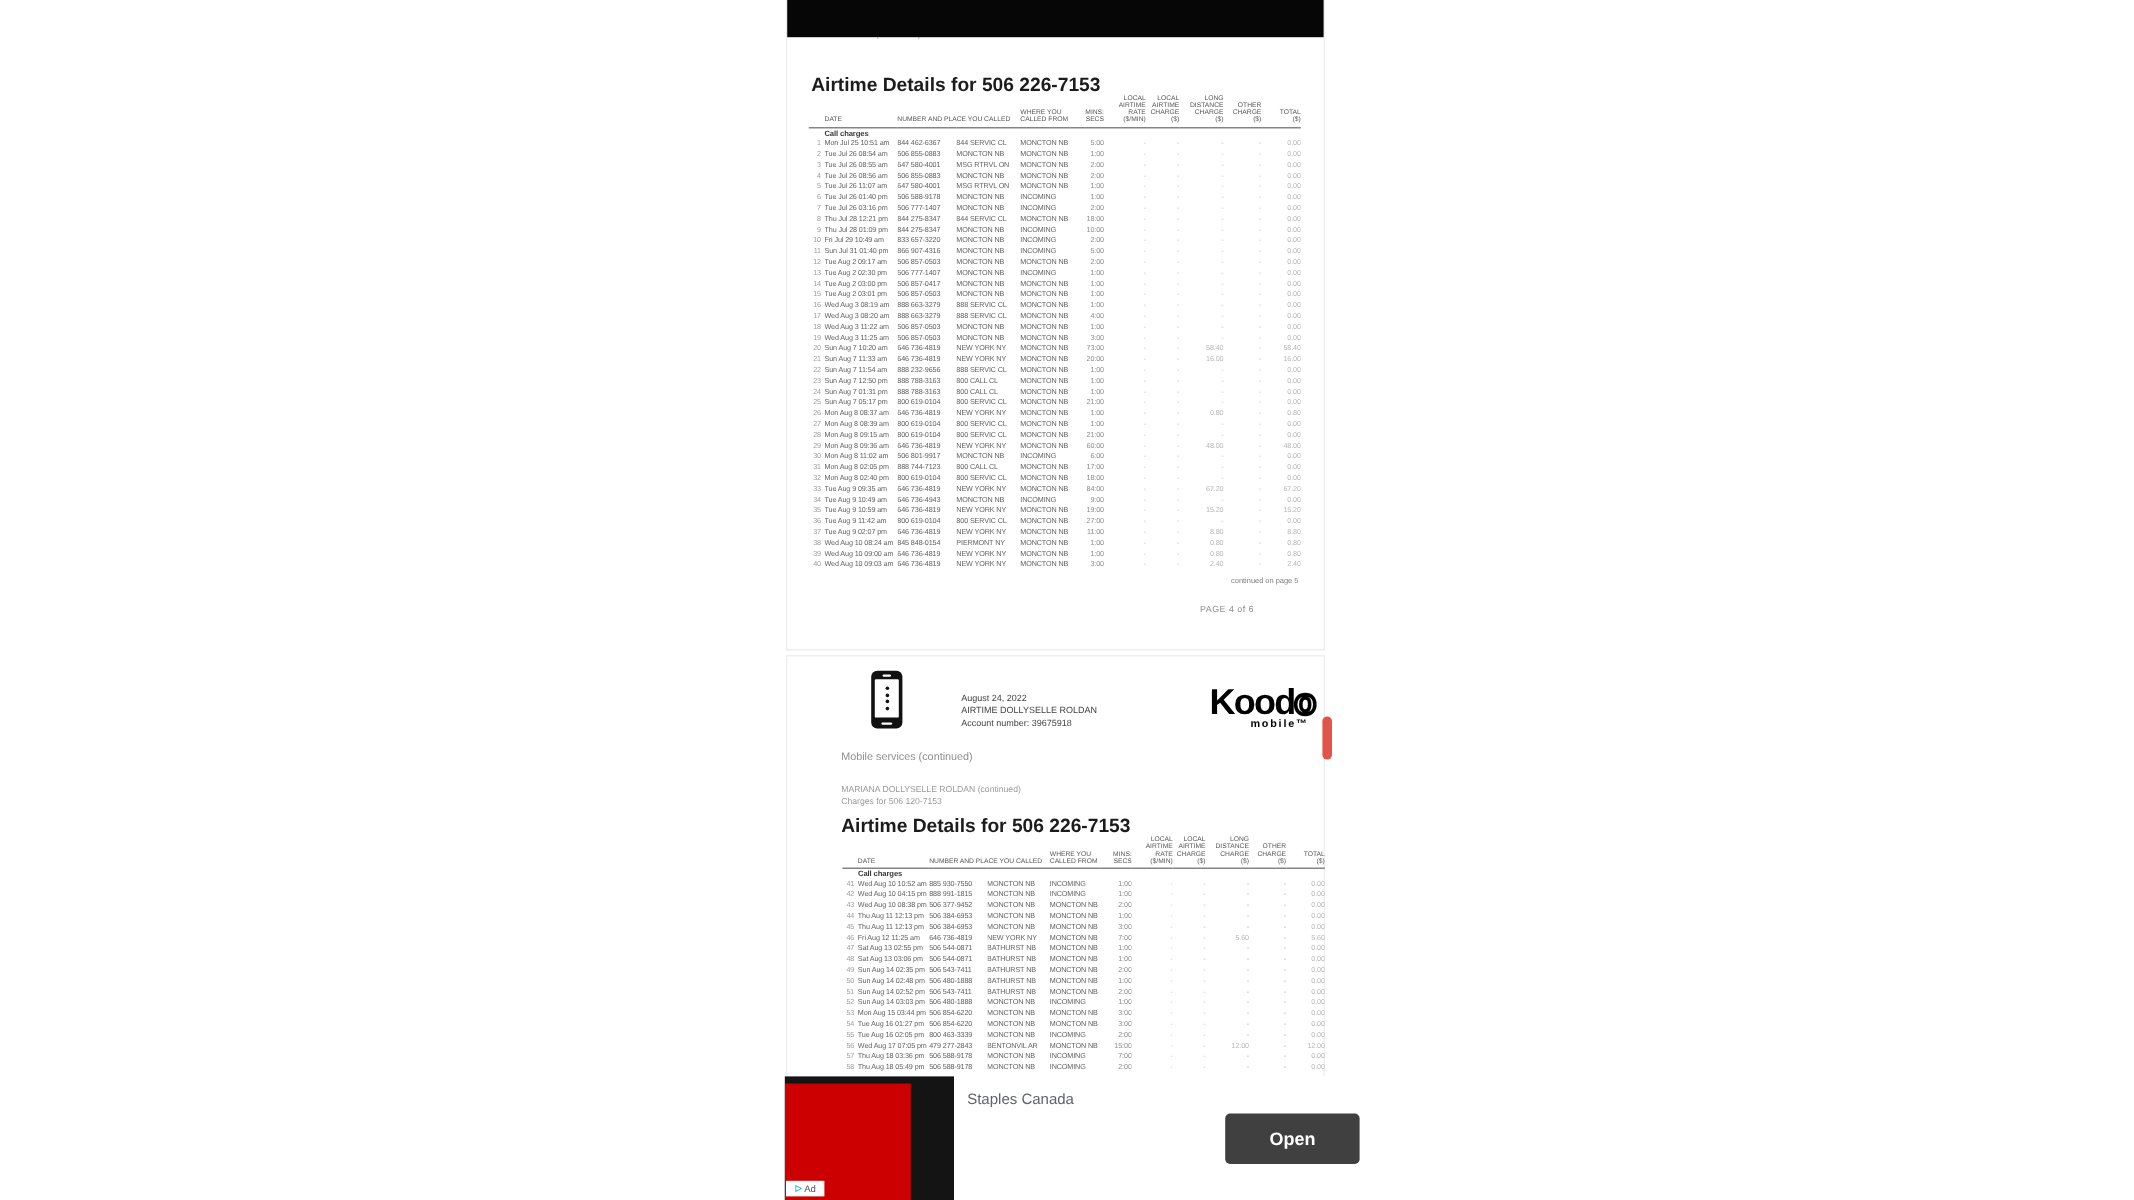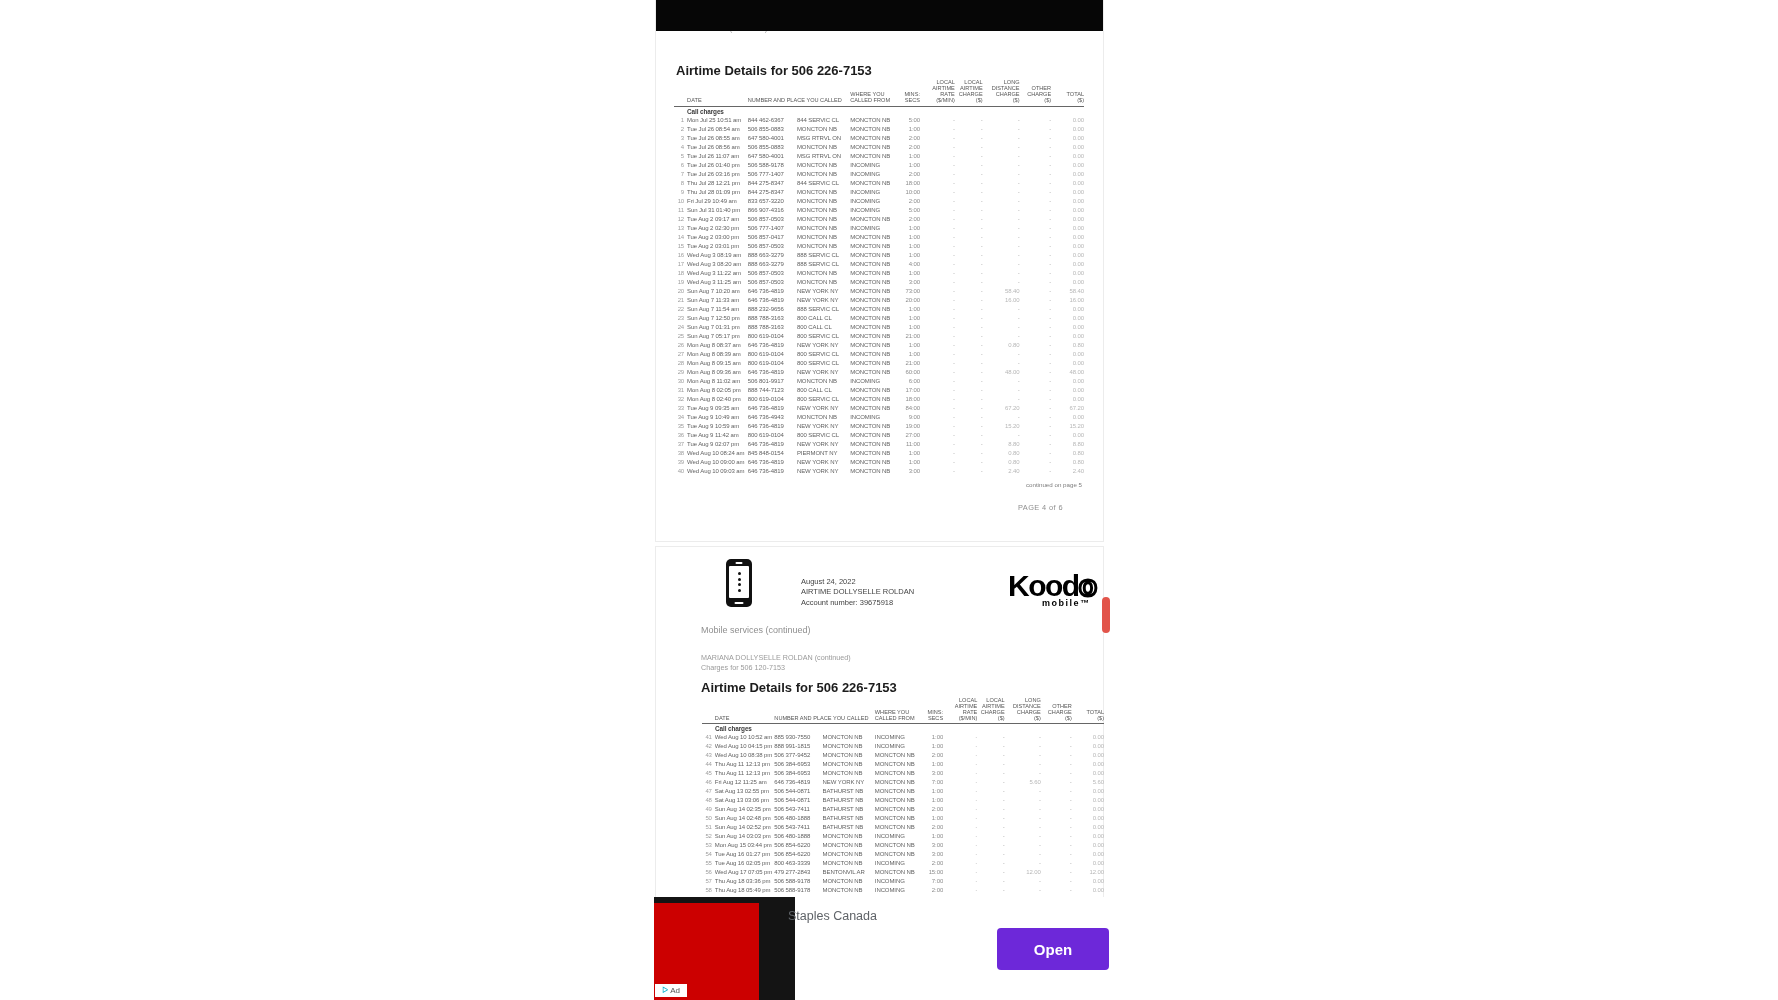--- a/index.html
+++ b/index.html
@@ -8,24 +8,24 @@
   .stage { position:relative; width:1778px; height:1000px; background:#fff; }
 
   .page { position:absolute; left:655px; width:449px; background:#fff;
           border:1px solid #ececec; }
   .page4 { top:0; height:542px; border-top:none; }
   .page5 { top:546px; height:454px; }
 
   
   .redact-bar { position:absolute; left:0; top:0; width:100%; height:31px; background:#060606; z-index:2; }
   .top-notice { position:absolute; left:20px; top:24px; z-index:1; font-size:7.5px; color:#a3a3a3; white-space:nowrap; }
-  .sec-title { position:absolute; font-size:13px; font-weight:bold; color:#1c1c1c; white-space:nowrap; }
+  .sec-title { position:absolute; font-size:16px; font-weight:bold; color:#1c1c1c; white-space:nowrap; }
   .t4 { left:20px; top:63px; }
   .continued { position:absolute; right:21px; top:481px; font-size:6.2px; color:#7d7d7d; }
-  .pagenum { position:absolute; right:40px; top:503px; font-size:7.4px; color:#8e8e8e; letter-spacing:.4px; }
+  .pagenum { position:absolute; right:58px; top:503px; font-size:7.4px; color:#8e8e8e; letter-spacing:.4px; }
 
   
   table.calls { position:absolute; border-collapse:collapse; table-layout:fixed; }
   .t4table { left:18px; top:78px; width:410px; }
   .t5table { left:46px; top:150px; width:402px; }
   table.calls th { font-weight:normal; font-size:5.6px; line-height:6.1px; color:#555;
                    vertical-align:bottom; white-space:pre-line; padding:0 0 2px 0;
                    border-bottom:1px solid #666; }
   .t4table th { height:28px; }
   .t5table th { height:24px; }
@@ -63,21 +63,21 @@
   .t5 { left:45px; top:133px; }
 
   
   .ad { position:absolute; left:646px; top:897px; width:477px; height:103px; background:#fff; z-index:10; }
   .creative { position:absolute; left:8px; top:0; width:141px; height:103px; background:#141414; overflow:hidden; }
   .creative-red { position:absolute; left:0; top:6px; width:105px; bottom:0; background:#cc0000; }
   .ad-badge { position:absolute; left:1px; top:87px; width:32px; height:13px; background:#fff;
               display:flex; align-items:center; justify-content:center; gap:2px;
               font-size:8px; color:#555; }
   .ad-badge .tri { color:#00aecd; font-size:8px; line-height:8px; }
-  .ad-text { position:absolute; left:142px; top:12px; }
+  .ad-text { position:absolute; left:160px; top:12px; }
   .advertiser { font-size:12.5px; color:#5f6368; }
   .headline { margin-top:4px; font-size:23.5px; line-height:25.5px; font-weight:bold; color:#202124; }
   .open-btn { position:absolute; left:351px; top:31px; width:112px; height:42px;
               background:#757575; border:none; border-radius:4px; color:#fff;
               font-size:15px; font-weight:bold; font-family:"Liberation Sans","DejaVu Sans",sans-serif;
               cursor:pointer; }
 </style>
 </head>
 <body>
 
@@ -972,16 +972,16 @@
     <div class="creative" id="ad-creative" style="background: rgb(20, 20, 20);">
       <div class="creative-red" id="creative-red" style="background: rgb(204, 0, 0);"></div>
       <div class="ad-badge">
         <span class="tri">ᐅ</span>
           <span>Ad</span>
       </div>
     </div>
     <div class="ad-text">
       <div class="advertiser">Staples Canada</div>
     </div>
-    <button class="open-btn" id="open-btn" style="background: #6d28d9;">Open</button>
+    <button class="open-btn" id="open-btn" style="background: #404040; margin-left: 24px;">Open</button>
   </div>
 
 </div>
 
 </body></html>

